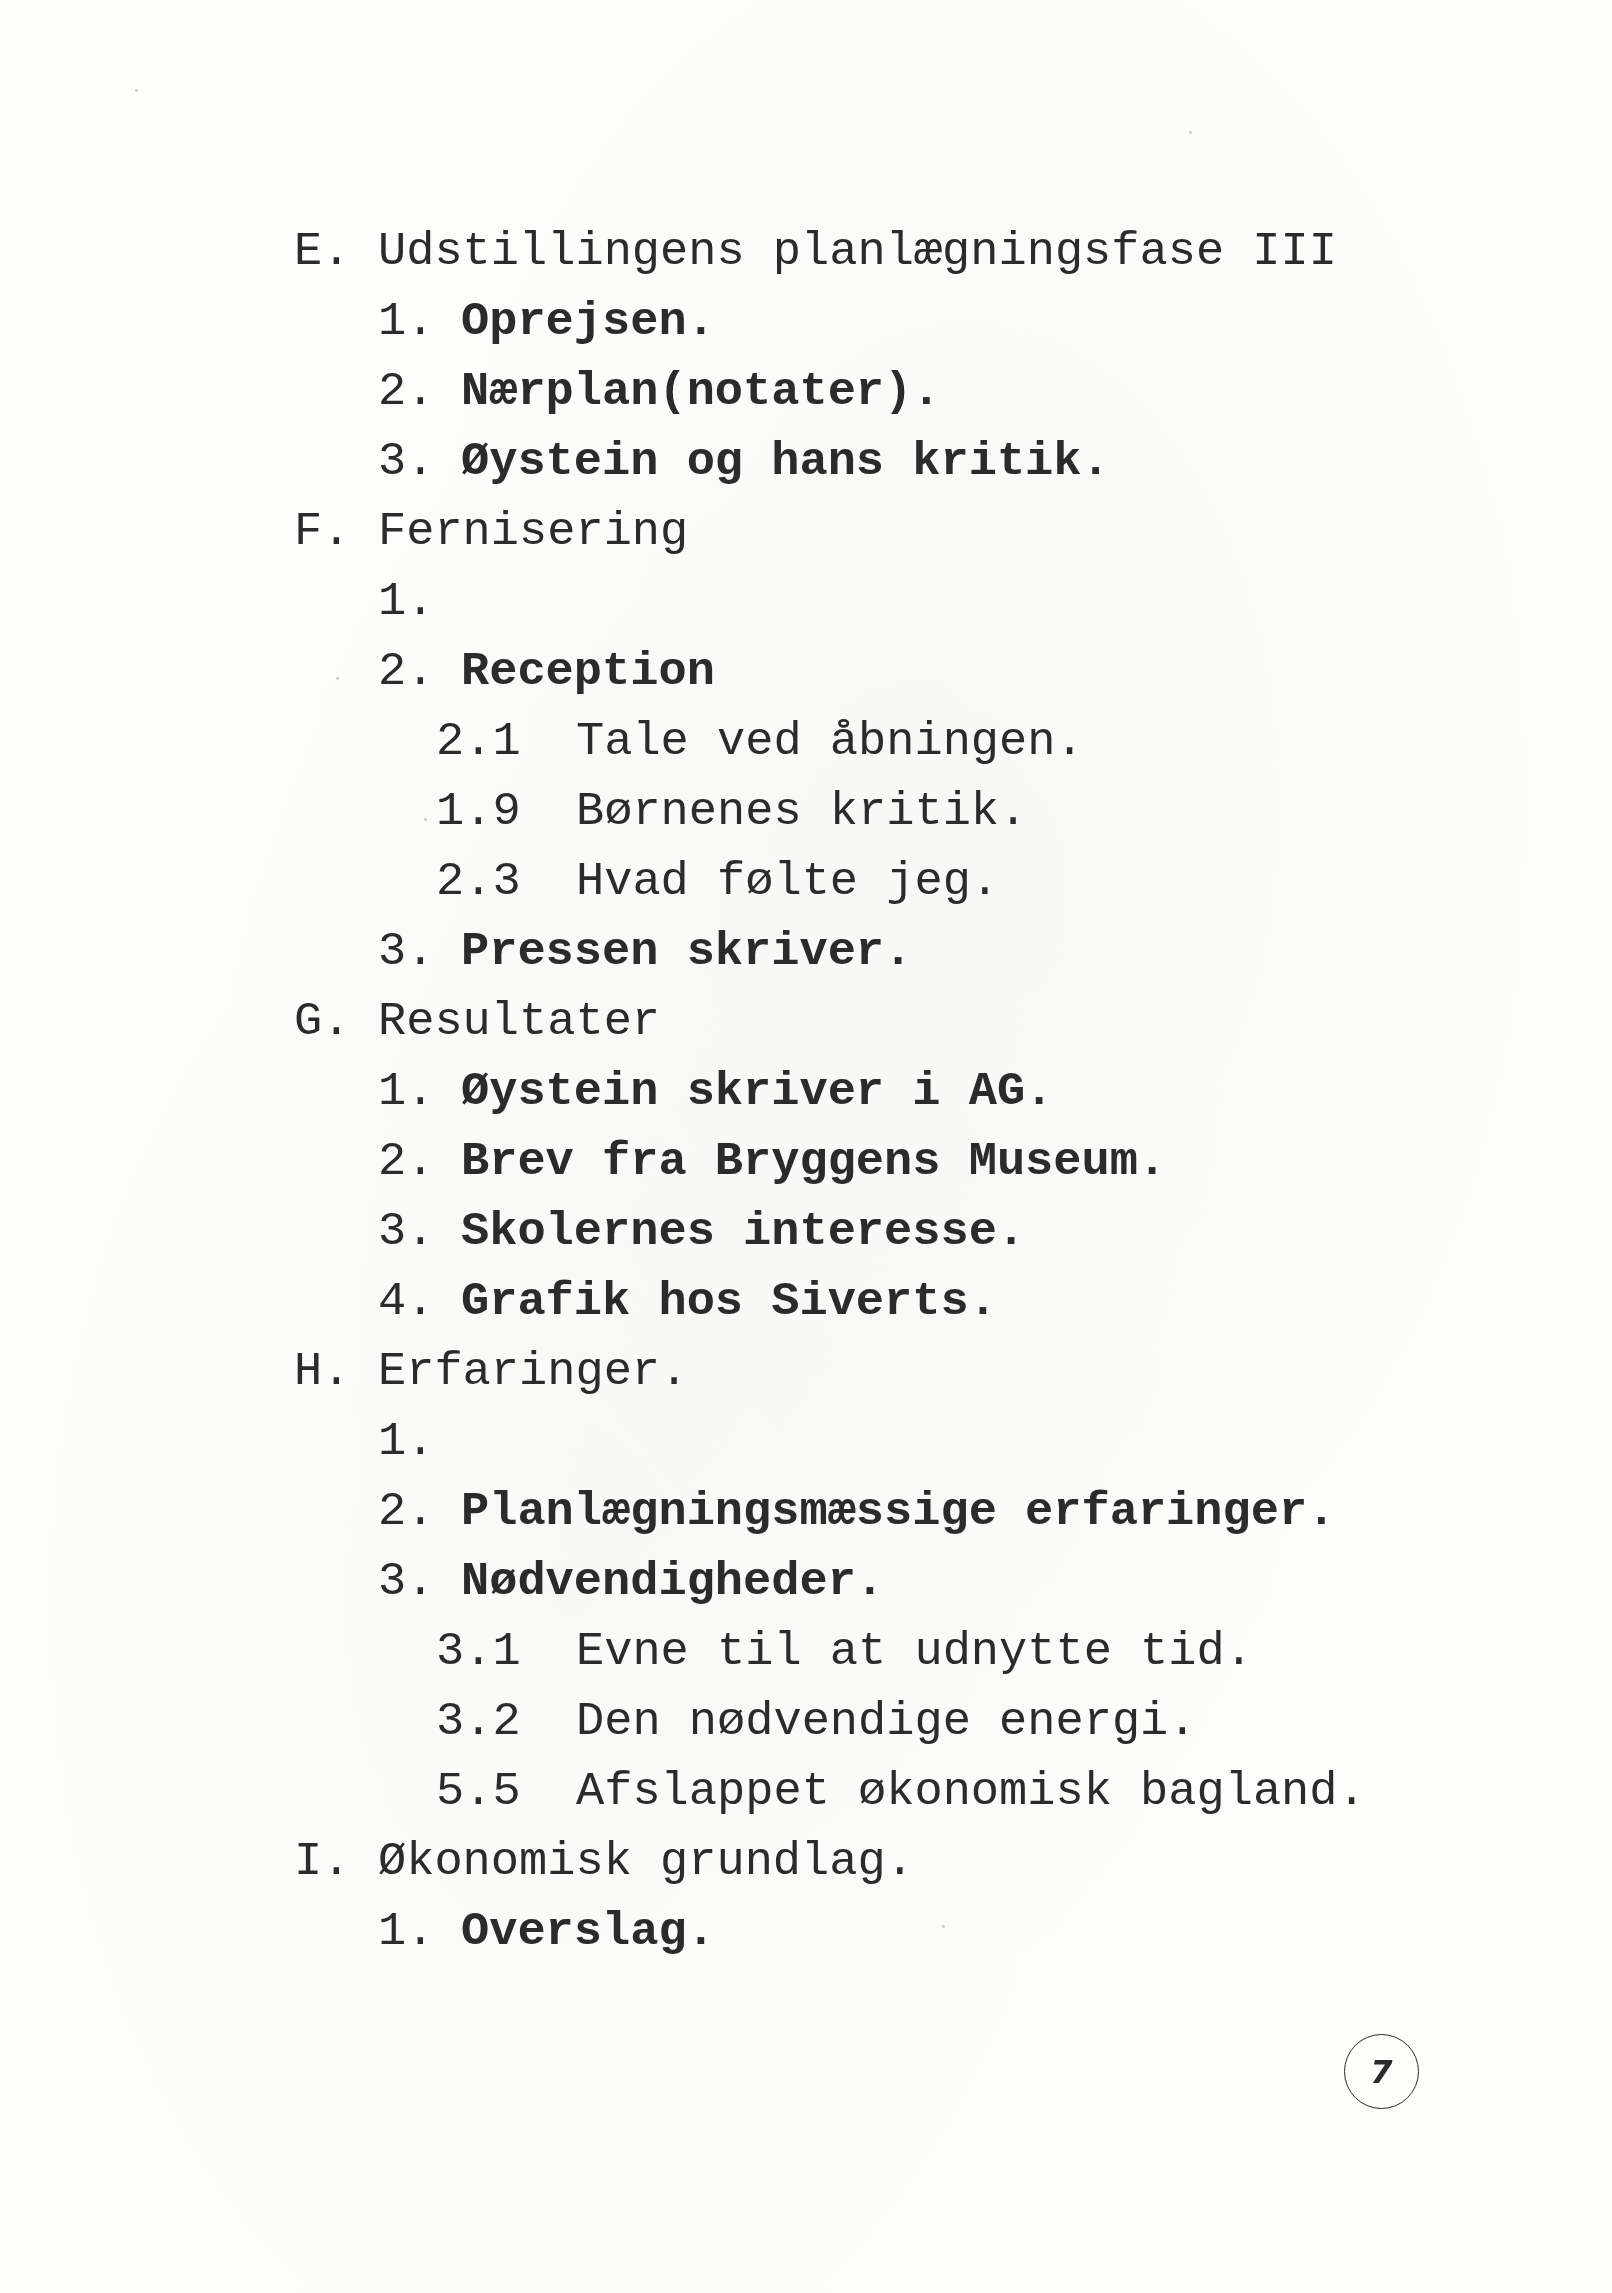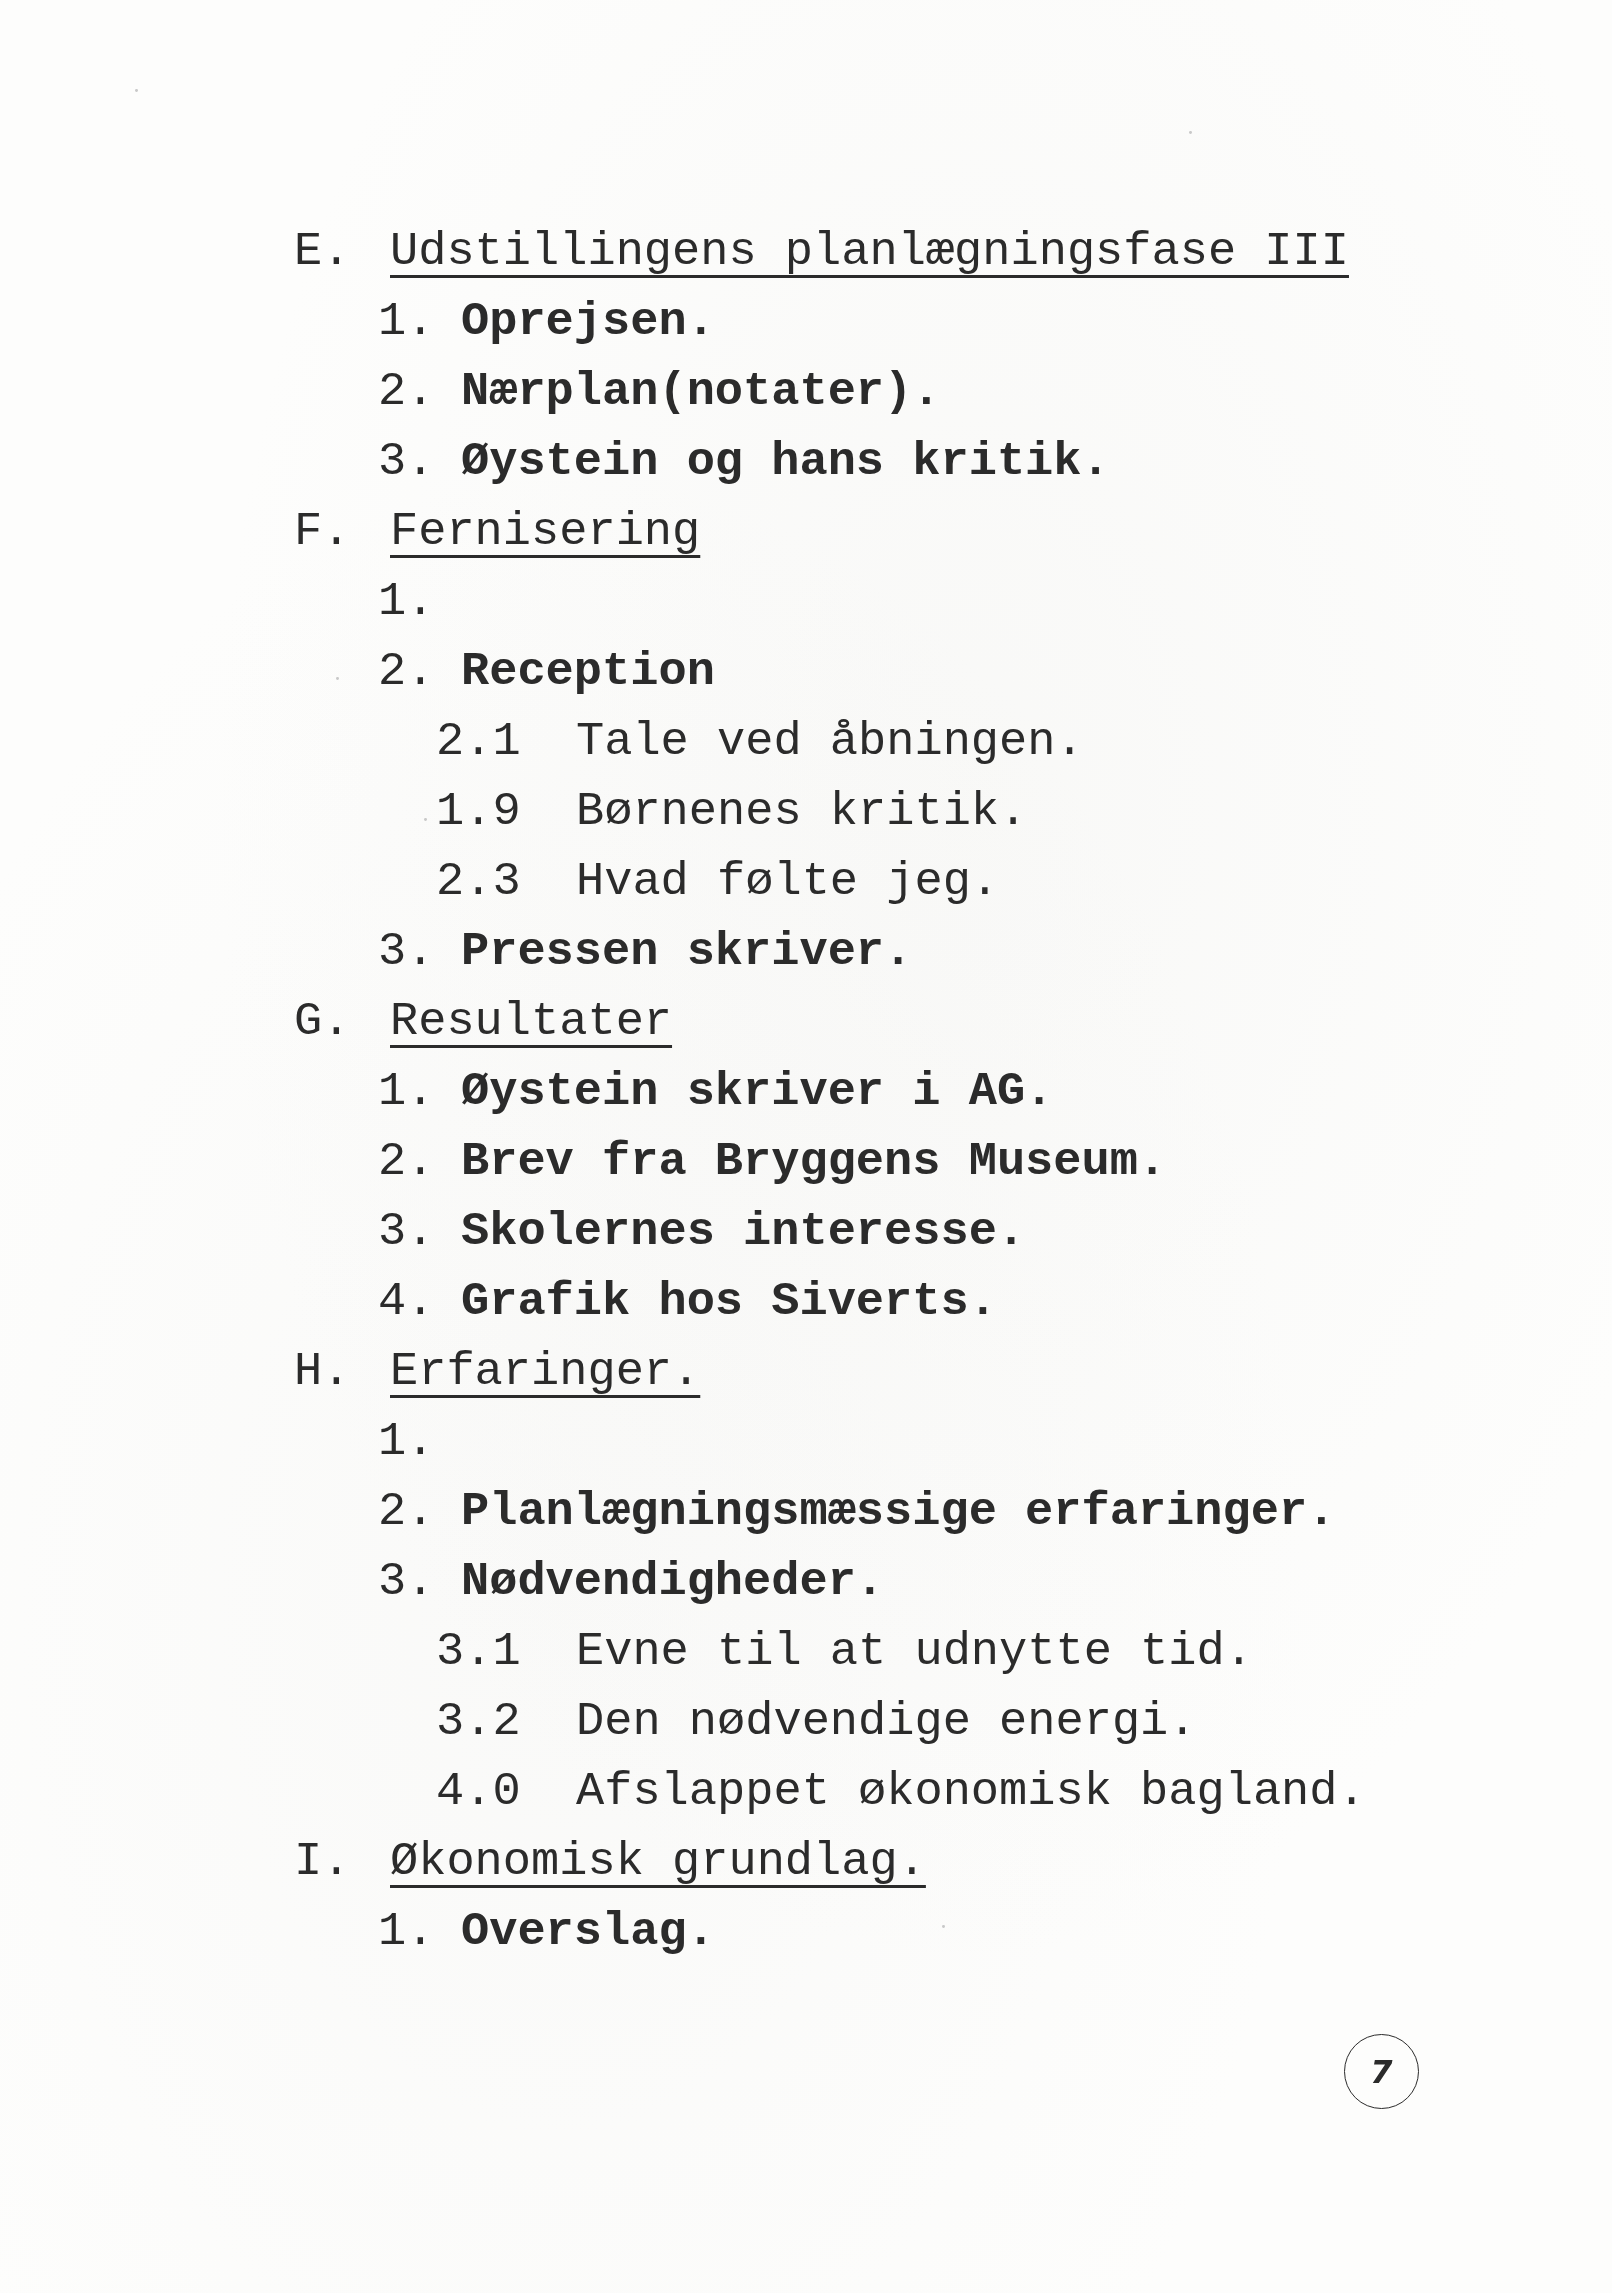--- a/index.html
+++ b/index.html
@@ -44,22 +44,21 @@
       position: absolute;
       top: 0;
     }
     .line .text {
       position: absolute;
       top: 0;
     }
     
     .lvl-0 .marker { left: 294px; }
     .lvl-0 .text {
-      left: 390px;
-      text-decoration: underline;
+      left: 378px;
       text-decoration-thickness: 2.8px;
       text-underline-offset: 11.2px;
     }
     
     .lvl-1 .marker { left: 378px; }
     .lvl-1 .text { left: 461px; font-weight: bold; }
     
     .lvl-2 .marker { left: 436px; }
     .lvl-2 .text { left: 576px; }
 
@@ -178,21 +177,21 @@
     </div>
     <div class="line lvl-2">
       <span class="marker">3.1</span>
       <span class="text">Evne til at udnytte tid.</span>
     </div>
     <div class="line lvl-2">
       <span class="marker">3.2</span>
       <span class="text">Den nødvendige energi.</span>
     </div>
     <div class="line lvl-2">
-      <span class="marker">4.0</span>
+      <span class="marker">5.5</span>
       <span class="text">Afslappet økonomisk bagland.</span>
     </div>
 
     <div class="line lvl-0">
       <span class="marker">I.</span>
       <span class="text">Økonomisk grundlag.</span>
     </div>
     <div class="line lvl-1">
       <span class="marker">1.</span>
       <span class="text">Overslag.</span>

